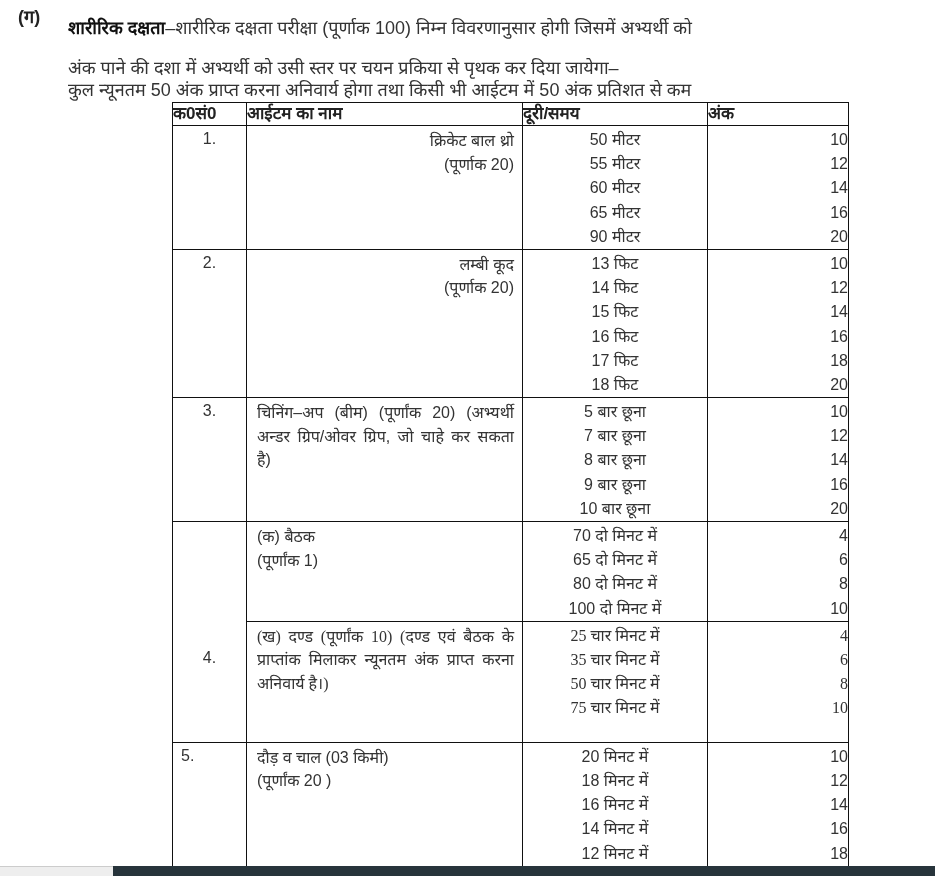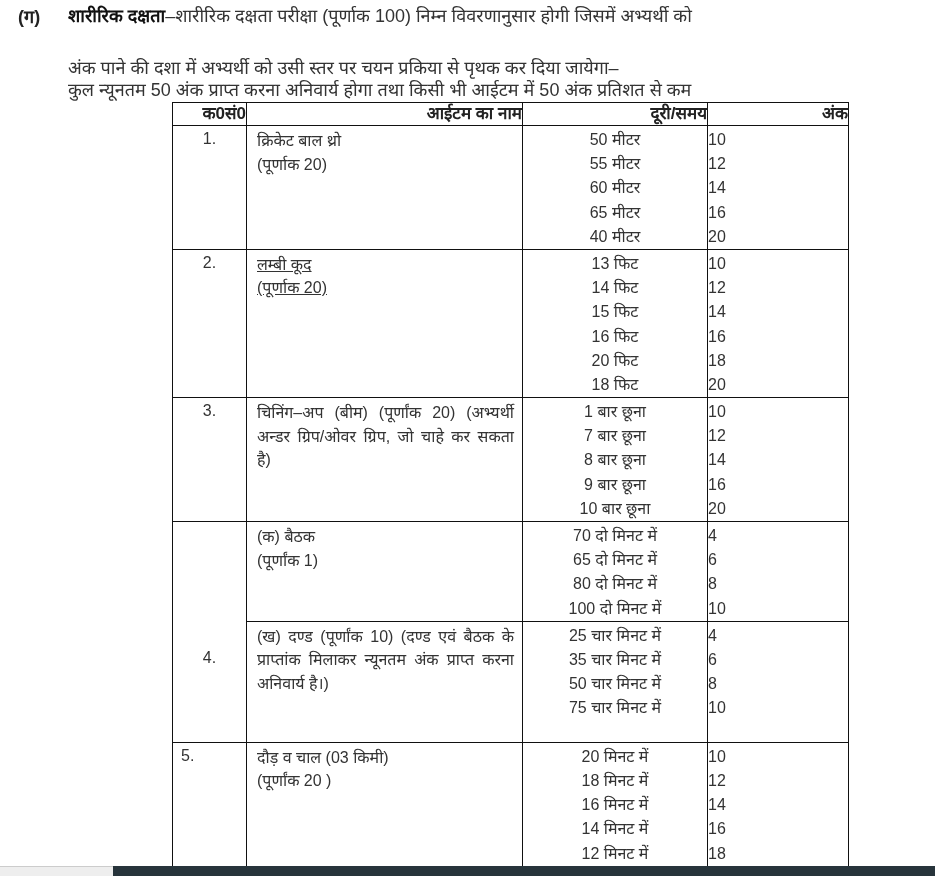--- a/index.html
+++ b/index.html
@@ -4,43 +4,43 @@
 <style>
   html, body { margin:0; padding:0; }
   body {
     width:935px; height:876px; overflow:hidden; position:relative;
     background:#ffffff; color:#222;
     font-family:"Liberation Sans","DejaVu Sans",sans-serif;
   }
   .intro { position:absolute; left:0; top:4px; width:935px; font-size:18px; color:#333; }
   .intro .marker { position:absolute; left:18px; top:0; font-weight:bold; color:#222; }
   .intro .line { position:absolute; left:68px; width:856px; white-space:nowrap; line-height:24px; }
-  .intro .l1 { top:0; }
+  .intro .l1 { top:12px; }
   .intro .l2 { top:26px;margin-top:48px; }
   .intro .l3 { top:52px; }
   .intro b { color:#111; }
 
   table.tbl {
     position:absolute; left:172px; top:102px; border-collapse:collapse;
     font-size:16px; color:#333;
   }
   table.tbl td, table.tbl th {
     border:1.5px solid #111; padding:0; vertical-align:top;
   }
   table.tbl th {
-    height:22px; font-weight:bold; font-size:17px; color:#222; text-align:right;
+    height:22px; font-weight:bold; font-size:17px; color:#222; text-align:left;
     vertical-align:middle; line-height:22px;
   }
   .c1 { width:65px; text-align:center; }
   .c2 { width:257px; }
   .c3 { width:184px; text-align:center; }
-  .c4 { width:140px; text-align:left; }
+  .c4 { width:140px; text-align:right; }
   .sn { padding-top:4px !important; }
   .name { padding:3px 8px 0 10px !important; line-height:23.5px; }
-  .name.center { text-align:left; }
+  .name.center { text-align:right; }
   .name.justify { text-align:justify; }
   .vals { line-height:24.2px; padding-top:2px !important; }
   .vals div, .marks div { height:24.2px; }
   .marks { line-height:24.2px; padding-top:2px !important; }
   .mid { vertical-align:middle !important; }
 
   .bottombar {
     position:absolute; left:0; top:866px; width:935px; height:10px;
   }
   .bottombar .light { position:absolute; left:0; top:0; width:113px; height:10px; background:#eeeeee; border-top:1px solid #ccc; }
@@ -69,58 +69,58 @@
 
     <tr style="height:120px;">
       <td class="c1 sn">1.</td>
       <td class="c2 name center" style="white-space:pre-line;">क्रिकेट बाल थ्रो
 (पूर्णाक 20)</td>
       <td class="c3 vals">
         <div>50 मीटर</div>
         <div>55 मीटर</div>
         <div>60 मीटर</div>
         <div>65 मीटर</div>
-        <div>40 मीटर</div>
+        <div>90 मीटर</div>
       </td>
       <td class="c4 marks">
         <div>10</div>
         <div>12</div>
         <div>14</div>
         <div>16</div>
         <div>20</div>
       </td>
     </tr>
 
     <tr style="height:146px;">
       <td class="c1 sn">2.</td>
-      <td class="c2 name center" style="white-space:pre-line;text-decoration:underline;">लम्बी कूद
+      <td class="c2 name center" style="white-space:pre-line;">लम्बी कूद
 (पूर्णाक 20)</td>
       <td class="c3 vals">
         <div>13 फिट</div>
         <div>14 फिट</div>
         <div>15 फिट</div>
         <div>16 फिट</div>
-        <div>20 फिट</div>
+        <div>17 फिट</div>
         <div>18 फिट</div>
       </td>
       <td class="c4 marks">
         <div>10</div>
         <div>12</div>
         <div>14</div>
         <div>16</div>
         <div>18</div>
         <div>20</div>
       </td>
     </tr>
 
     <tr style="height:120px;">
       <td class="c1 sn">3.</td>
       <td class="c2 name justify">चिनिंग–अप (बीम) (पूर्णांक 20) (अभ्यर्थी अन्डर ग्रिप/ओवर ग्रिप, जो चाहे कर सकता है)</td>
       <td class="c3 vals">
-        <div>1 बार छूना</div>
+        <div>5 बार छूना</div>
         <div>7 बार छूना</div>
         <div>8 बार छूना</div>
         <div>9 बार छूना</div>
         <div>10 बार छूना</div>
       </td>
       <td class="c4 marks">
         <div>10</div>
         <div>12</div>
         <div>14</div>
         <div>16</div>
@@ -139,21 +139,21 @@
         <div>100 दो मिनट में</div>
       </td>
       <td class="c4 marks">
         <div>4</div>
         <div>6</div>
         <div>8</div>
         <div>10</div>
       </td>
     </tr>
 
-    <tr style="height:121px;">
+    <tr style="height:121px;font-family:Liberation Serif, serif;">
       <td class="c2 name justify">(ख) दण्ड (पूर्णांक 10) (दण्ड एवं बैठक के प्राप्तांक मिलाकर न्यूनतम अंक प्राप्त करना अनिवार्य है।)</td>
       <td class="c3 vals">
         <div>25 चार मिनट में</div>
         <div>35 चार मिनट में</div>
         <div>50 चार मिनट में</div>
         <div>75 चार मिनट में</div>
       </td>
       <td class="c4 marks">
         <div>4</div>
         <div>6</div>

